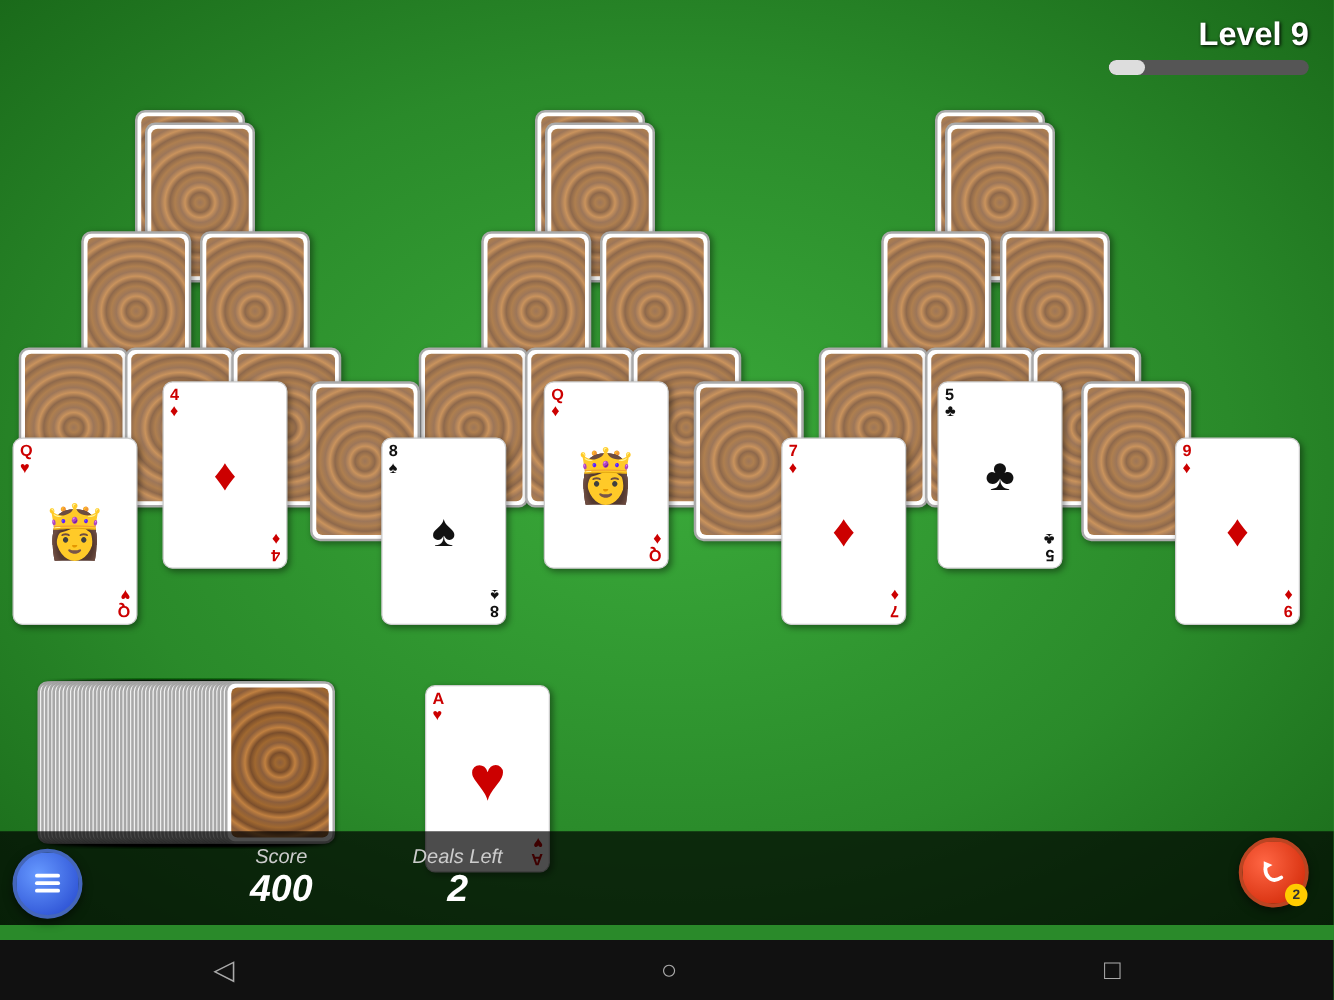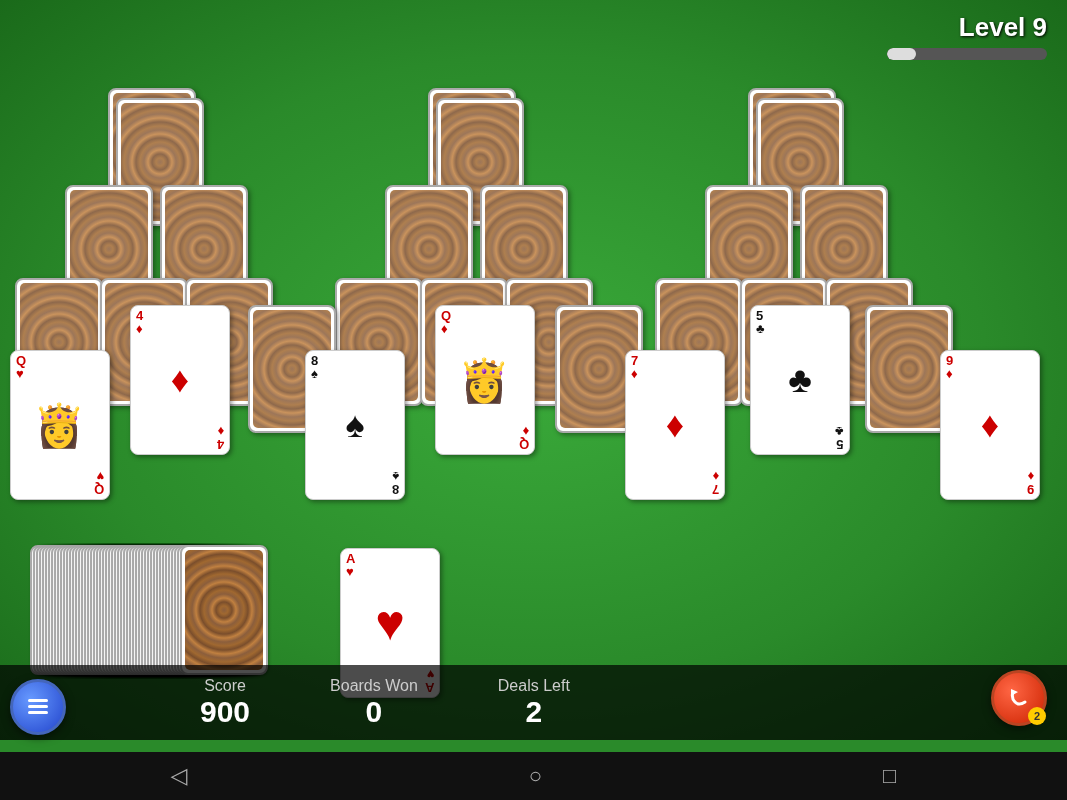--- a/index.html
+++ b/index.html
@@ -107,20 +107,21 @@
     
     
     
     
 
     
     .stat-group {
       text-align: center;
       color: white;
       margin: 0 40px;
+      font-style: italic;
     }
     .stat-label {
       font-size: 16px;
       color: #ccc;
     }
     .stat-value {
       font-size: 30px;
       font-weight: bold;
       color: white;
     }
@@ -371,25 +372,21 @@
     <div id="menu-button">
       <svg width="28" height="28" viewBox="0 0 28 28">
         <rect x="4" y="6" width="20" height="3" rx="1.5" fill="white"></rect>
         <rect x="4" y="12" width="20" height="3" rx="1.5" fill="white"></rect>
         <rect x="4" y="18" width="20" height="3" rx="1.5" fill="white"></rect>
       </svg>
     </div>
 
     <div class="stat-group" style="margin-left:200px;">
       <div class="stat-label">Score</div>
-      <div class="stat-value">900</div>
-    </div>
-    <div class="stat-group">
-      <div class="stat-label">Boards Won</div>
-      <div class="stat-value">0</div>
+      <div class="stat-value">400</div>
     </div>
     <div class="stat-group">
       <div class="stat-label">Deals Left</div>
       <div class="stat-value">2</div>
     </div>
 
     <div id="undo-button" style="margin-left:auto;margin-right:10px;position:relative;">
       <svg width="28" height="28" viewBox="0 0 28 28">
         <path d="M8 8 Q6 14 10 18 Q14 22 20 18" stroke="white" stroke-width="3" fill="none" stroke-linecap="round"></path>
         <polygon points="6,5 6,12 13,8" fill="white"></polygon>

